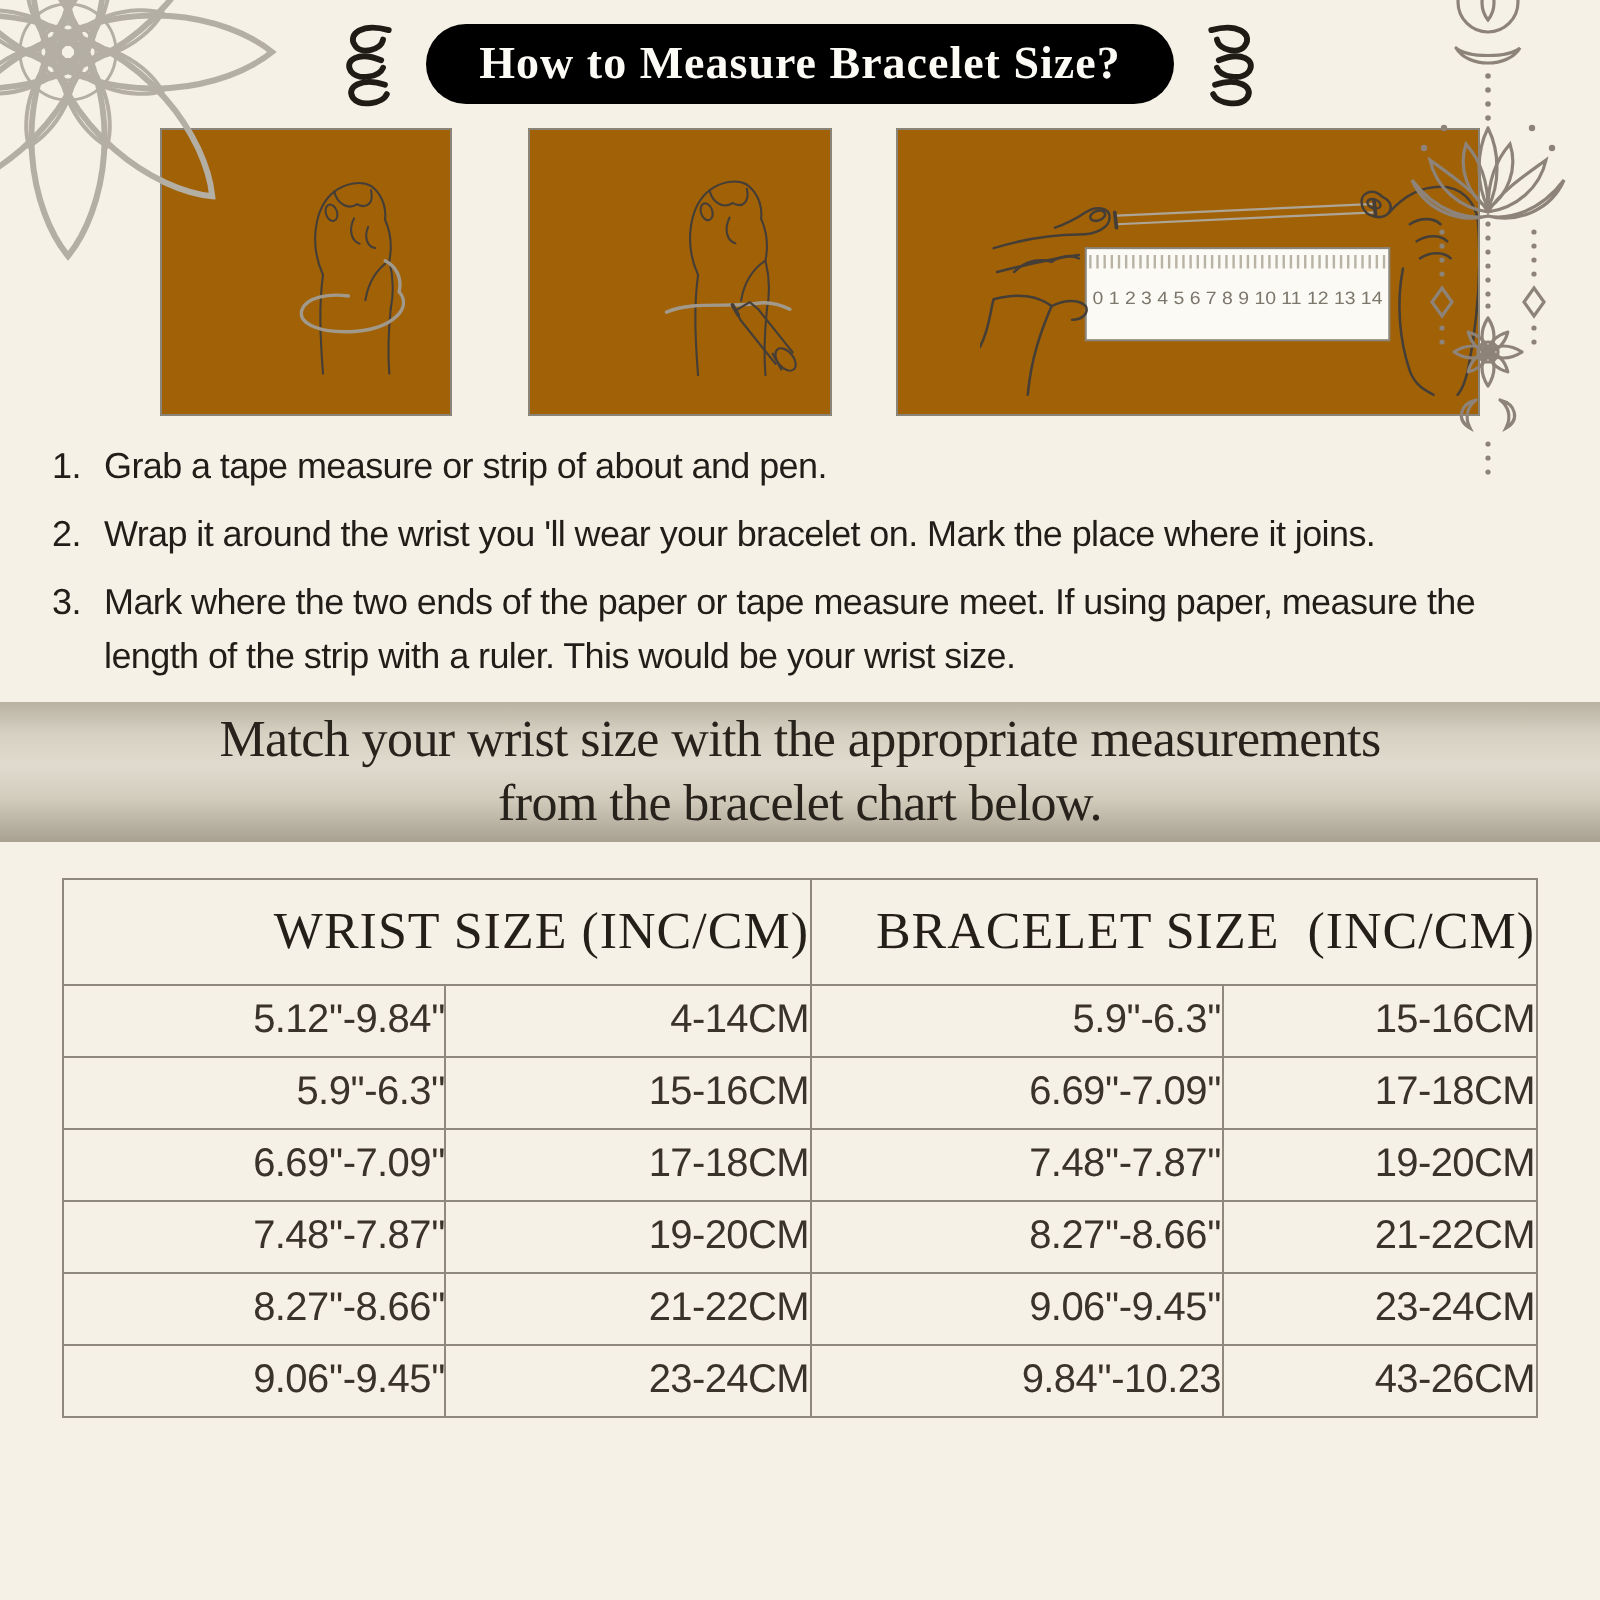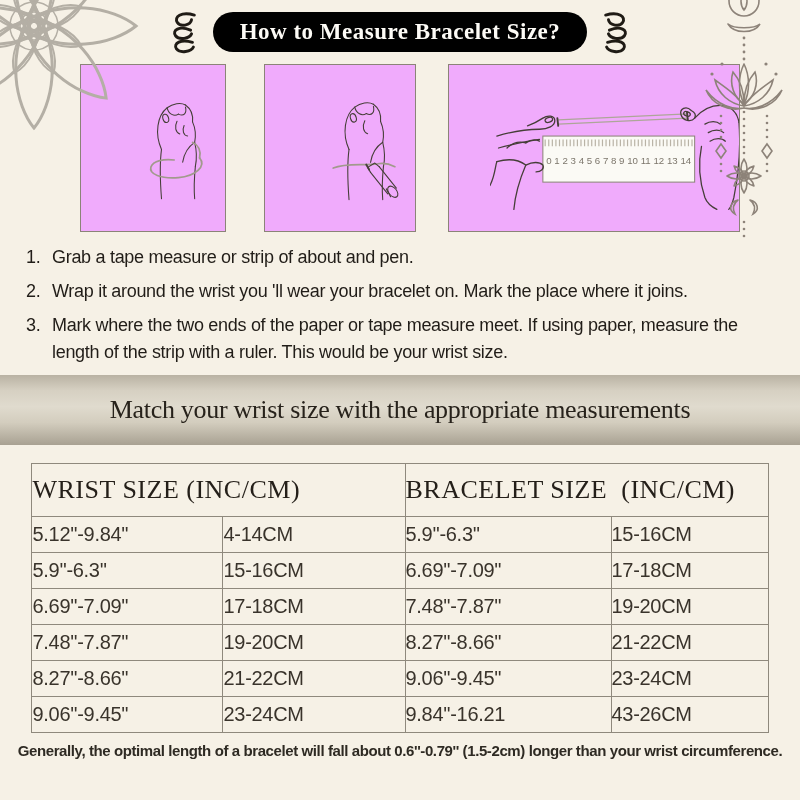--- a/index.html
+++ b/index.html
@@ -16,41 +16,41 @@
 
   
   .badge-row{display:flex;align-items:center;justify-content:center;margin-top:10px;gap:13px;}
   .pill{background:#000000;color:#fdfbf6;font-family:"Liberation Serif",serif;font-weight:bold;
     font-size:23px;letter-spacing:.5px;padding:7px 27px;border-radius:22px;line-height:1.1;}
   .flourish{width:32px;height:44px;}
   .flourish.flip{transform:scaleX(-1);}
 
   
   .figures{display:flex;margin:10px 0 0 80px;}
-  .figbox{border:1px solid #8b8478;height:168px;box-sizing:border-box;background:#f0abfc;padding-left:41px;}
+  .figbox{border:1px solid #8b8478;height:144px;box-sizing:border-box;background:#a16207;padding-left:41px;}
   .fig1{width:146px;margin-right:38px;}
   .fig2{width:152px;margin-right:32px;}
   .fig3{width:292px;}
   .figbox svg{display:block;width:100%;height:100%;}
 
   
   .instructions{margin:12px 22px 0 26px;color:#211d18;font-size:18px;letter-spacing:-.3px;}
   .step{display:flex;margin-bottom:7px;line-height:1.5;}
   .step .num{width:26px;flex:none;}
   .step .txt{flex:1;}
 
   
   .banner{margin-top:9px;height:70px;display:flex;flex-direction:column;justify-content:center;
     text-align:center;font-family:"Liberation Serif",serif;color:#27221b;font-size:26px;
     letter-spacing:-.3px;line-height:1.25;
     background:linear-gradient(180deg,#b9b2a3 0%,#d6d0c2 22%,#e0dbce 45%,#d3cdbe 68%,#a8a192 100%);}
 
   
   table.size-table{width:736px;margin:18px auto 0 auto;border-collapse:collapse;table-layout:fixed;}
-  .size-table th,.size-table td{border:1px solid #8f897d;text-align:left;padding:0;}
+  .size-table th,.size-table td{border:1px solid #8f897d;text-align:right;padding:0;}
   .size-table th{height:52px;font-family:"Liberation Serif",serif;font-weight:normal;
     font-size:26px;letter-spacing:.5px;color:#241f19;}
   .size-table td{height:35px;font-size:20px;letter-spacing:-.3px;color:#39332b;}
 
   
   .footer-note{margin-top:9px;text-align:center;font-size:15px;font-weight:bold;
     letter-spacing:-.4px;color:#2e2a23;white-space:nowrap;}
 
   .lineart{stroke:#453e37;fill:none;stroke-width:1.5;stroke-linecap:round;stroke-linejoin:round;}
   .tape{stroke:#a19a8c;fill:none;stroke-width:2.4;stroke-linecap:round;}
@@ -268,20 +268,21 @@
       <span class="txt">Wrap it around the wrist you 'll wear your bracelet on. Mark the place where it joins.</span>
     </div>
     <div class="step">
       <span class="num">3.</span>
       <span class="txt">Mark where the two ends of the paper or tape measure meet. If using paper, measure the length of the strip with a ruler. This would be your wrist size.</span>
     </div>
   </div>
 
   <div class="banner">
     <div>Match your wrist size with the appropriate measurements</div>
+    <div>from the bracelet chart below.</div>
   </div>
 
   <table class="size-table">
     <colgroup>
         <col style="width:191px">
         <col style="width:182px">
         <col style="width:206px">
         <col style="width:157px">
       </colgroup>
     <thead>
@@ -317,21 +318,20 @@
       </tr>
       <tr>
         <td>8.27''-8.66''</td>
         <td>21-22CM</td>
         <td>9.06''-9.45''</td>
         <td>23-24CM</td>
       </tr>
       <tr>
         <td>9.06''-9.45''</td>
         <td>23-24CM</td>
-        <td>9.84''-16.21</td>
+        <td>9.84''-10.23</td>
         <td>43-26CM</td>
       </tr>
     </tbody>
   </table>
 
-  <div class="footer-note">Generally, the optimal length of a bracelet will fall about 0.6''-0.79'' (1.5-2cm) longer than your wrist circumference.</div>
 
 </div>
 
 </body></html>

